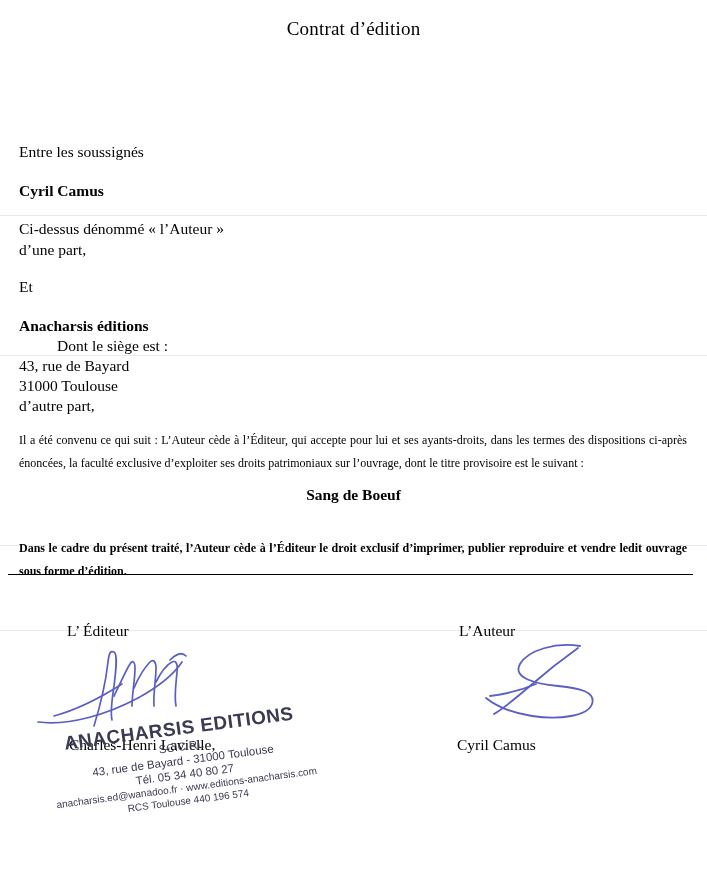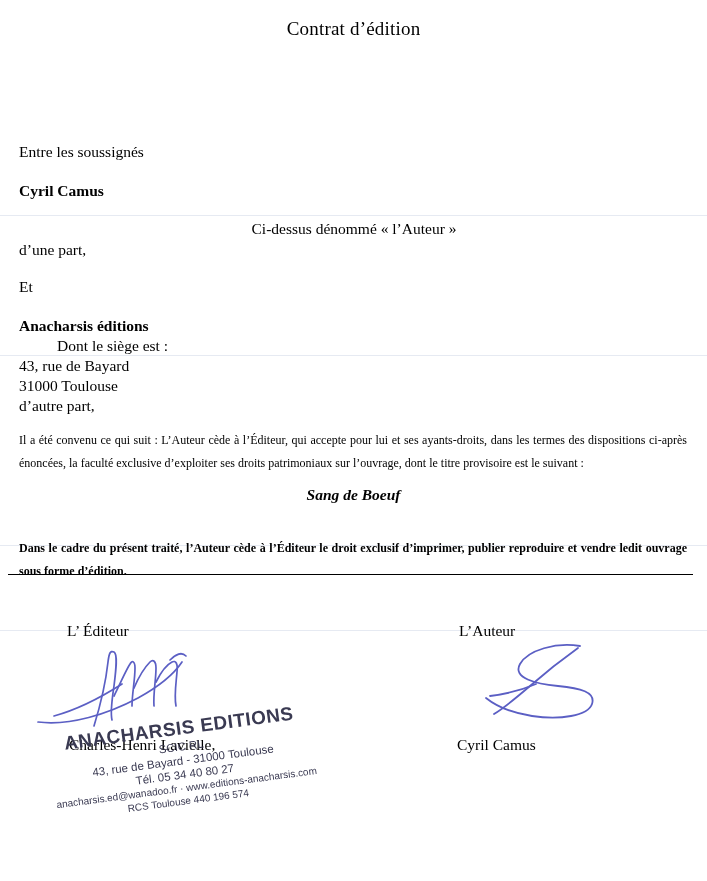--- a/index.html
+++ b/index.html
@@ -33,21 +33,21 @@
   }
   .body-block {
     position: absolute;
     left: 19px;
     width: 670px;
     font-size: 15.5px;
     line-height: 23px;
   }
   .b-entre   { top: 140px; }
   .b-author  { top: 179px; font-weight: bold; }
-  .b-denom   { top: 217px; text-align: center; }
+  .b-denom   { top: 217px; }
   .b-dune    { top: 238px; }
   .b-et      { top: 275px; }
   .b-pub     { top: 314px; font-weight: bold; }
   .b-siege   { top: 334px; margin-left: 38px; }
   .b-addr1   { top: 354px; }
   .b-addr2   { top: 374px; }
   .b-autre   { top: 394px; }
 
   .para {
     position: absolute;
@@ -58,21 +58,20 @@
     text-align: justify;
   }
   .p1 { top: 429px; }
   .work-title {
     position: absolute;
     top: 486px;
     left: 0;
     width: 707px;
     text-align: center;
     font-size: 15.5px;
-    font-style: italic;
     font-weight: 600;
   }
   .p2 { top: 537px; font-weight: bold; }
 
   .hr-rule {
     position: absolute;
     top: 574px;
     left: 8px;
     width: 685px;
     height: 0;

